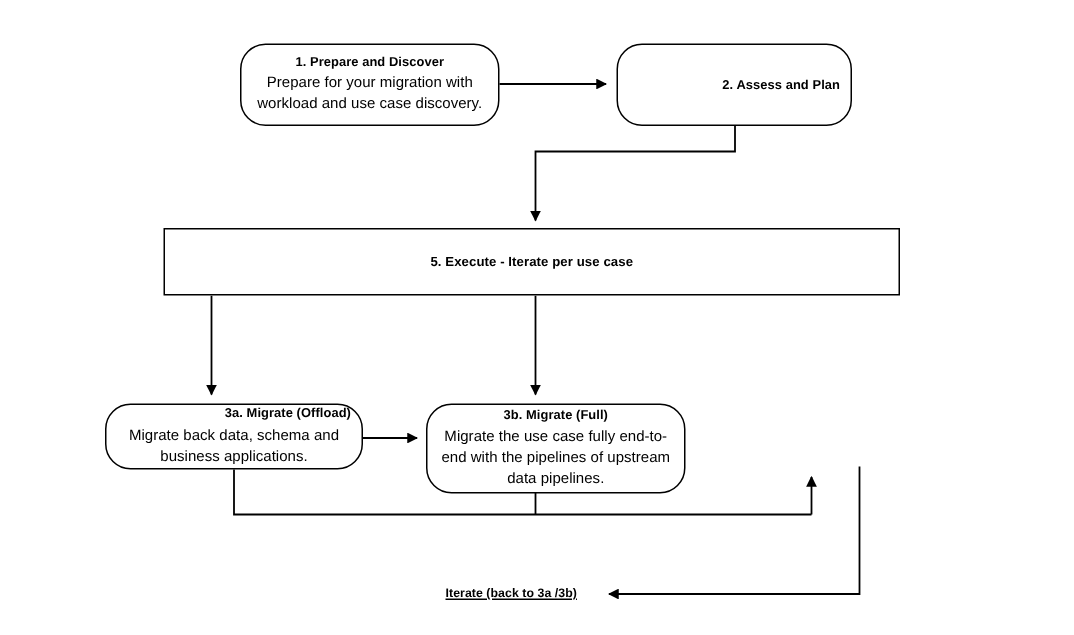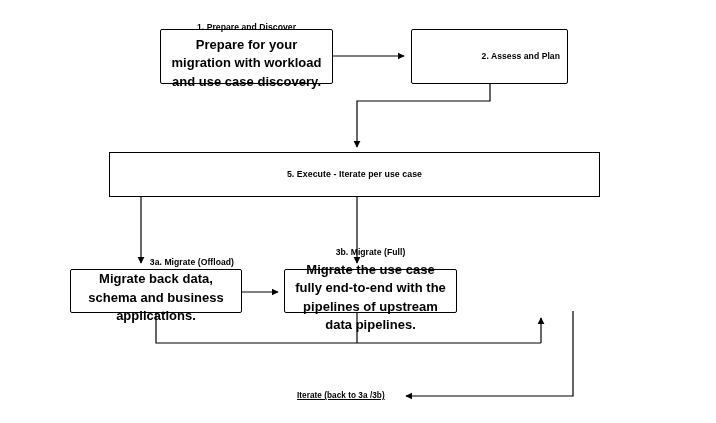--- a/index.html
+++ b/index.html
@@ -36,34 +36,34 @@
     border: 1.3px solid #000000;
     background: #ffffff;
     display: flex;
     flex-direction: column;
     align-items: center;
     justify-content: center;
     text-align: center;
     padding: 3px 7px;
   }
   .node.rounded {
-    border-radius: 2px;
+    border-radius: 17px;
   }
   .node.square {
     border-radius: 0;
   }
   .node-title {
     font-size: 8.6px;
     font-weight: bold;
     line-height: 1.35;
     letter-spacing: 0.05px;
   }
   .node-desc {
-    font-size: 13px;
-    font-weight: bold;
+    font-size: 10px;
+    font-weight: normal;
     line-height: 1.42;
     margin-top: 2px;
     letter-spacing: 0.02px;
   }
   .node.square .node-title {
     font-size: 8.8px;
   }
   .edge-label {
     position: absolute;
     font-size: 8.2px;
@@ -115,21 +115,21 @@
 
   <div class="node square" style="left:109px; top:152px; width:491px; height:45px;">
     <div class="node-title">5. Execute - Iterate per use case</div>
   </div>
 
   <div class="node rounded" style="left:70px; top:269px; width:172px; height:44px;align-items:flex-end;">
     <div class="node-title">3a. Migrate (Offload)</div>
     <div class="node-desc">Migrate back data, schema and business applications.</div>
   </div>
 
-  <div class="node rounded" style="left:284px; top:269px; width:173px; height:44px;">
+  <div class="node rounded" style="left:284px; top:269px; width:173px; height:60px;">
     <div class="node-title">3b. Migrate (Full)</div>
     <div class="node-desc">Migrate the use case fully end-to-end with the pipelines of upstream data pipelines.</div>
   </div>
 
 
   <div class="edge-label" style="left:297px; top:391px;">Iterate (back to 3a /3b)</div>
 
 </div>
 
 </body></html>

